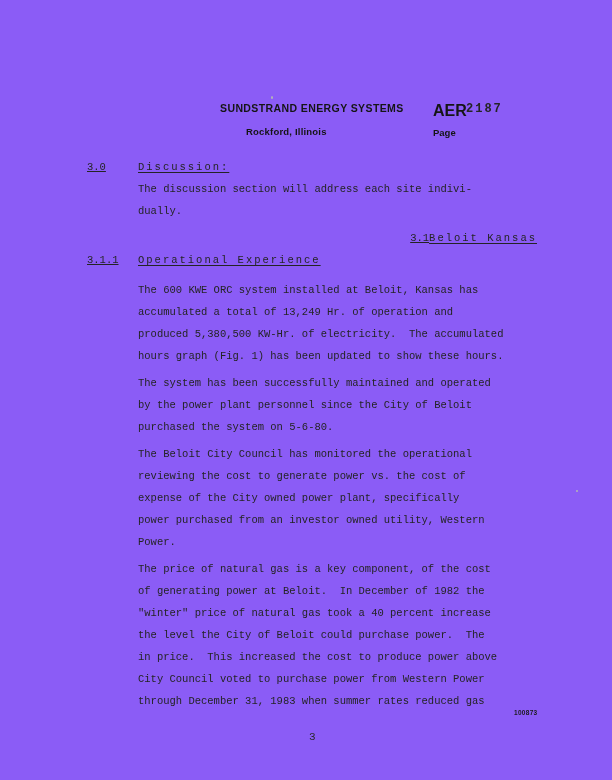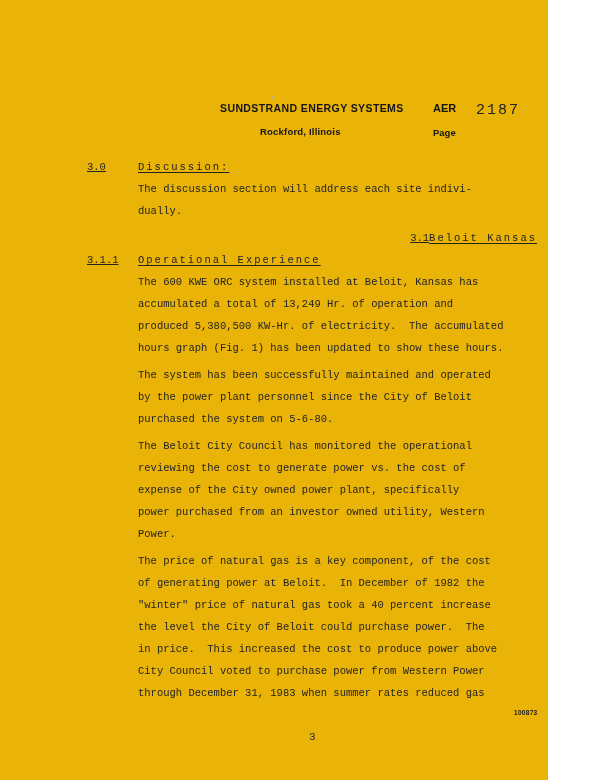--- a/index.html
+++ b/index.html
@@ -1,32 +1,32 @@
 <!DOCTYPE html>
 <html><head>
 <meta charset="utf-8">
 <style>
   * { margin: 0; padding: 0; box-sizing: border-box; }
   html, body { background: #ffffff; }
   .page {
     position: relative;
-    width: 548px;
+    width: 612px;
     height: 780px;
-    background: #eab308;
+    background: #8b5cf6;
     overflow: hidden;
     font-family: "Liberation Mono", monospace;
     color: #242424;
   }
   
   .lh { position: absolute; font-family: "Liberation Sans", sans-serif; font-weight: bold; color: #151515; }
   .lh-company  { left: 220px; top: 102px; font-size: 10.5px; letter-spacing: 0.4px; }
-  .lh-location { left: 260px; top: 126px; font-size: 9.5px;  letter-spacing: 0.2px; }
-  .lh-doclabel { left: 433px; top: 102px; font-size: 11px; }
-  .lh-docnum   { position: absolute; left: 476px; top: 102px; font-size: 15px;
-                 font-family: "Liberation Mono", monospace; font-weight: normal;
+  .lh-location { left: 246px; top: 126px; font-size: 9.5px;  letter-spacing: 0.2px; }
+  .lh-doclabel { left: 433px; top: 102px; font-size: 16px; }
+  .lh-docnum   { position: absolute; left: 466px; top: 102px; font-size: 12px;
+                 font-family: "Liberation Mono", monospace; font-weight: bold;
                  letter-spacing: 2px; color: #242424; }
   .lh-pagelabel{ left: 433px; top: 127px; font-size: 9.5px; }
   
   .typed {
     position: absolute;
     left: 87px; top: 156px; width: 450px;
     font-size: 10.5px;
     line-height: 22px;
     color: #242424;
   }
@@ -72,21 +72,21 @@
     <div class="row"><span class="num">3.0</span><span class="heading">Discussion:</span></div>
     <div class="para" style="margin-top:0">
       <div class="bline">The discussion section will address each site indivi-</div>
       <div class="bline">dually.</div>
     </div>
 
     <div class="row sect-gap"><span class="num">3.1</span><span class="heading">Beloit Kansas</span></div>
 
     <div class="row"><span class="num">3.1.1</span><span class="heading">Operational Experience</span></div>
 
-    <div class="para" style="margin-top:0">
+    <div class="para" style="margin-top:8px">
       <div class="bline">The 600 KWE ORC system installed at Beloit, Kansas has</div>
       <div class="bline">accumulated a total of 13,249 Hr. of operation and</div>
       <div class="bline">produced 5,380,500 KW-Hr. of electricity.  The accumulated</div>
       <div class="bline">hours graph (Fig. 1) has been updated to show these hours.</div>
     </div>
 
     <div class="para">
       <div class="bline">The system has been successfully maintained and operated</div>
       <div class="bline">by the power plant personnel since the City of Beloit</div>
       <div class="bline">purchased the system on 5-6-80.</div>

